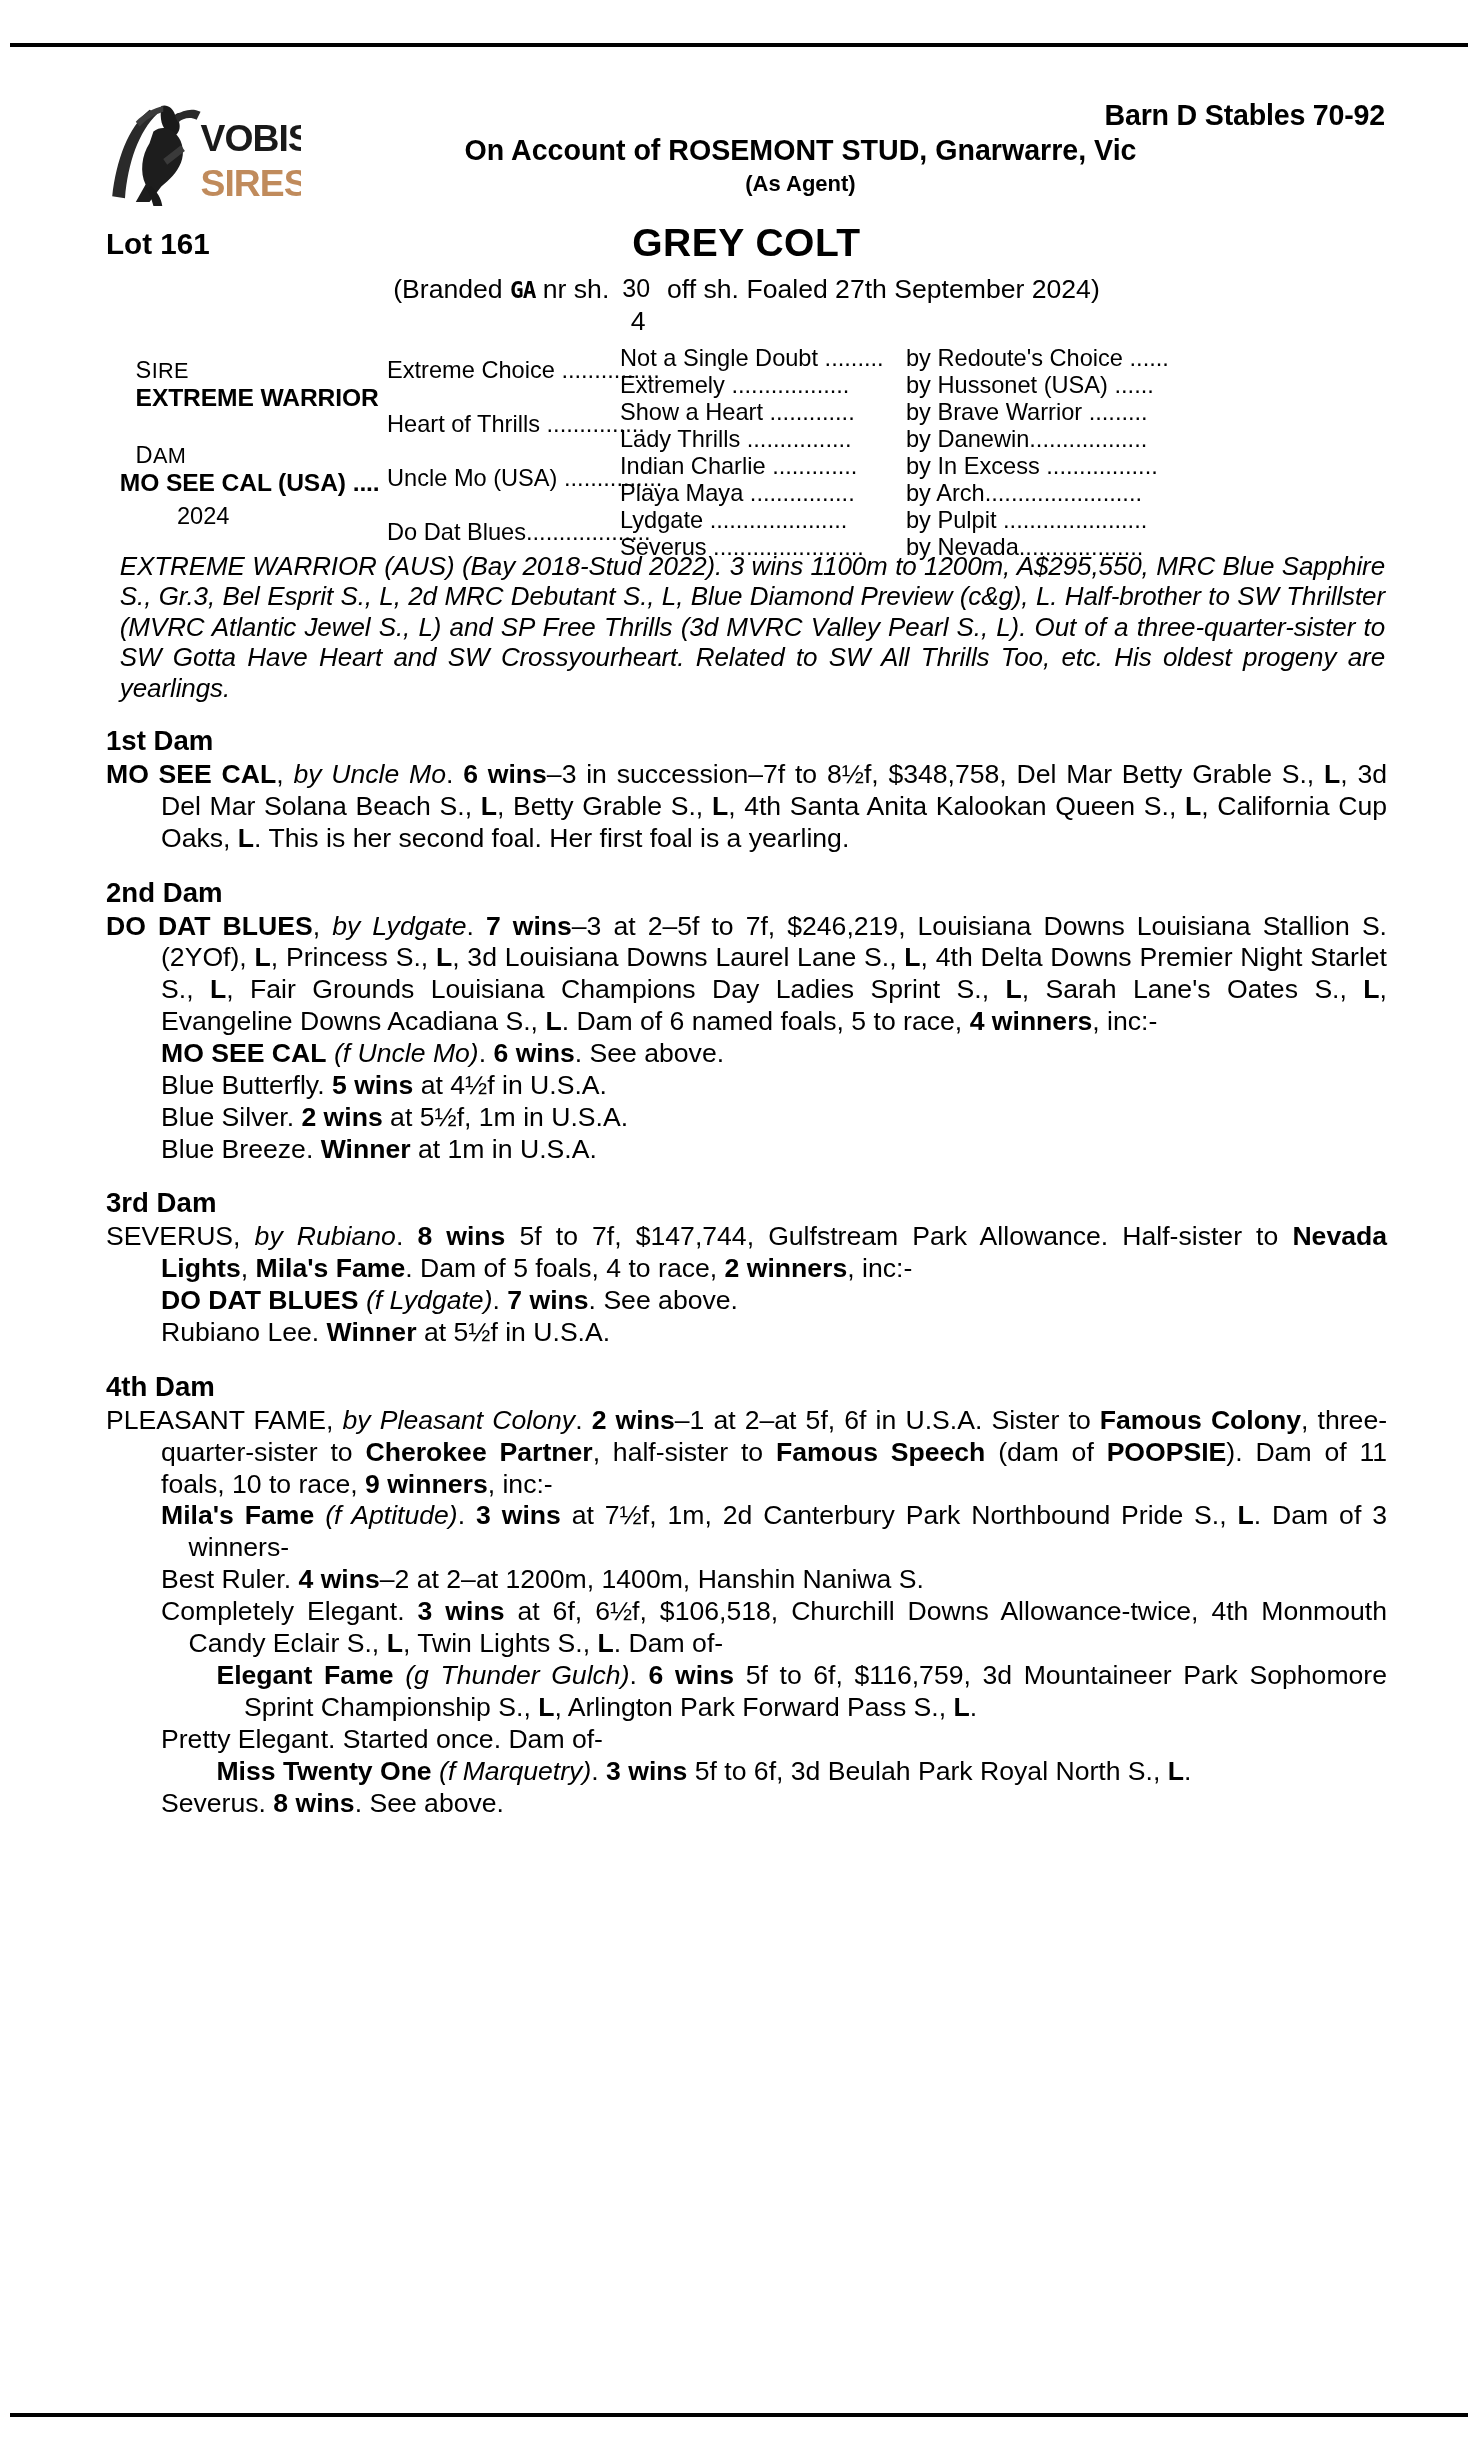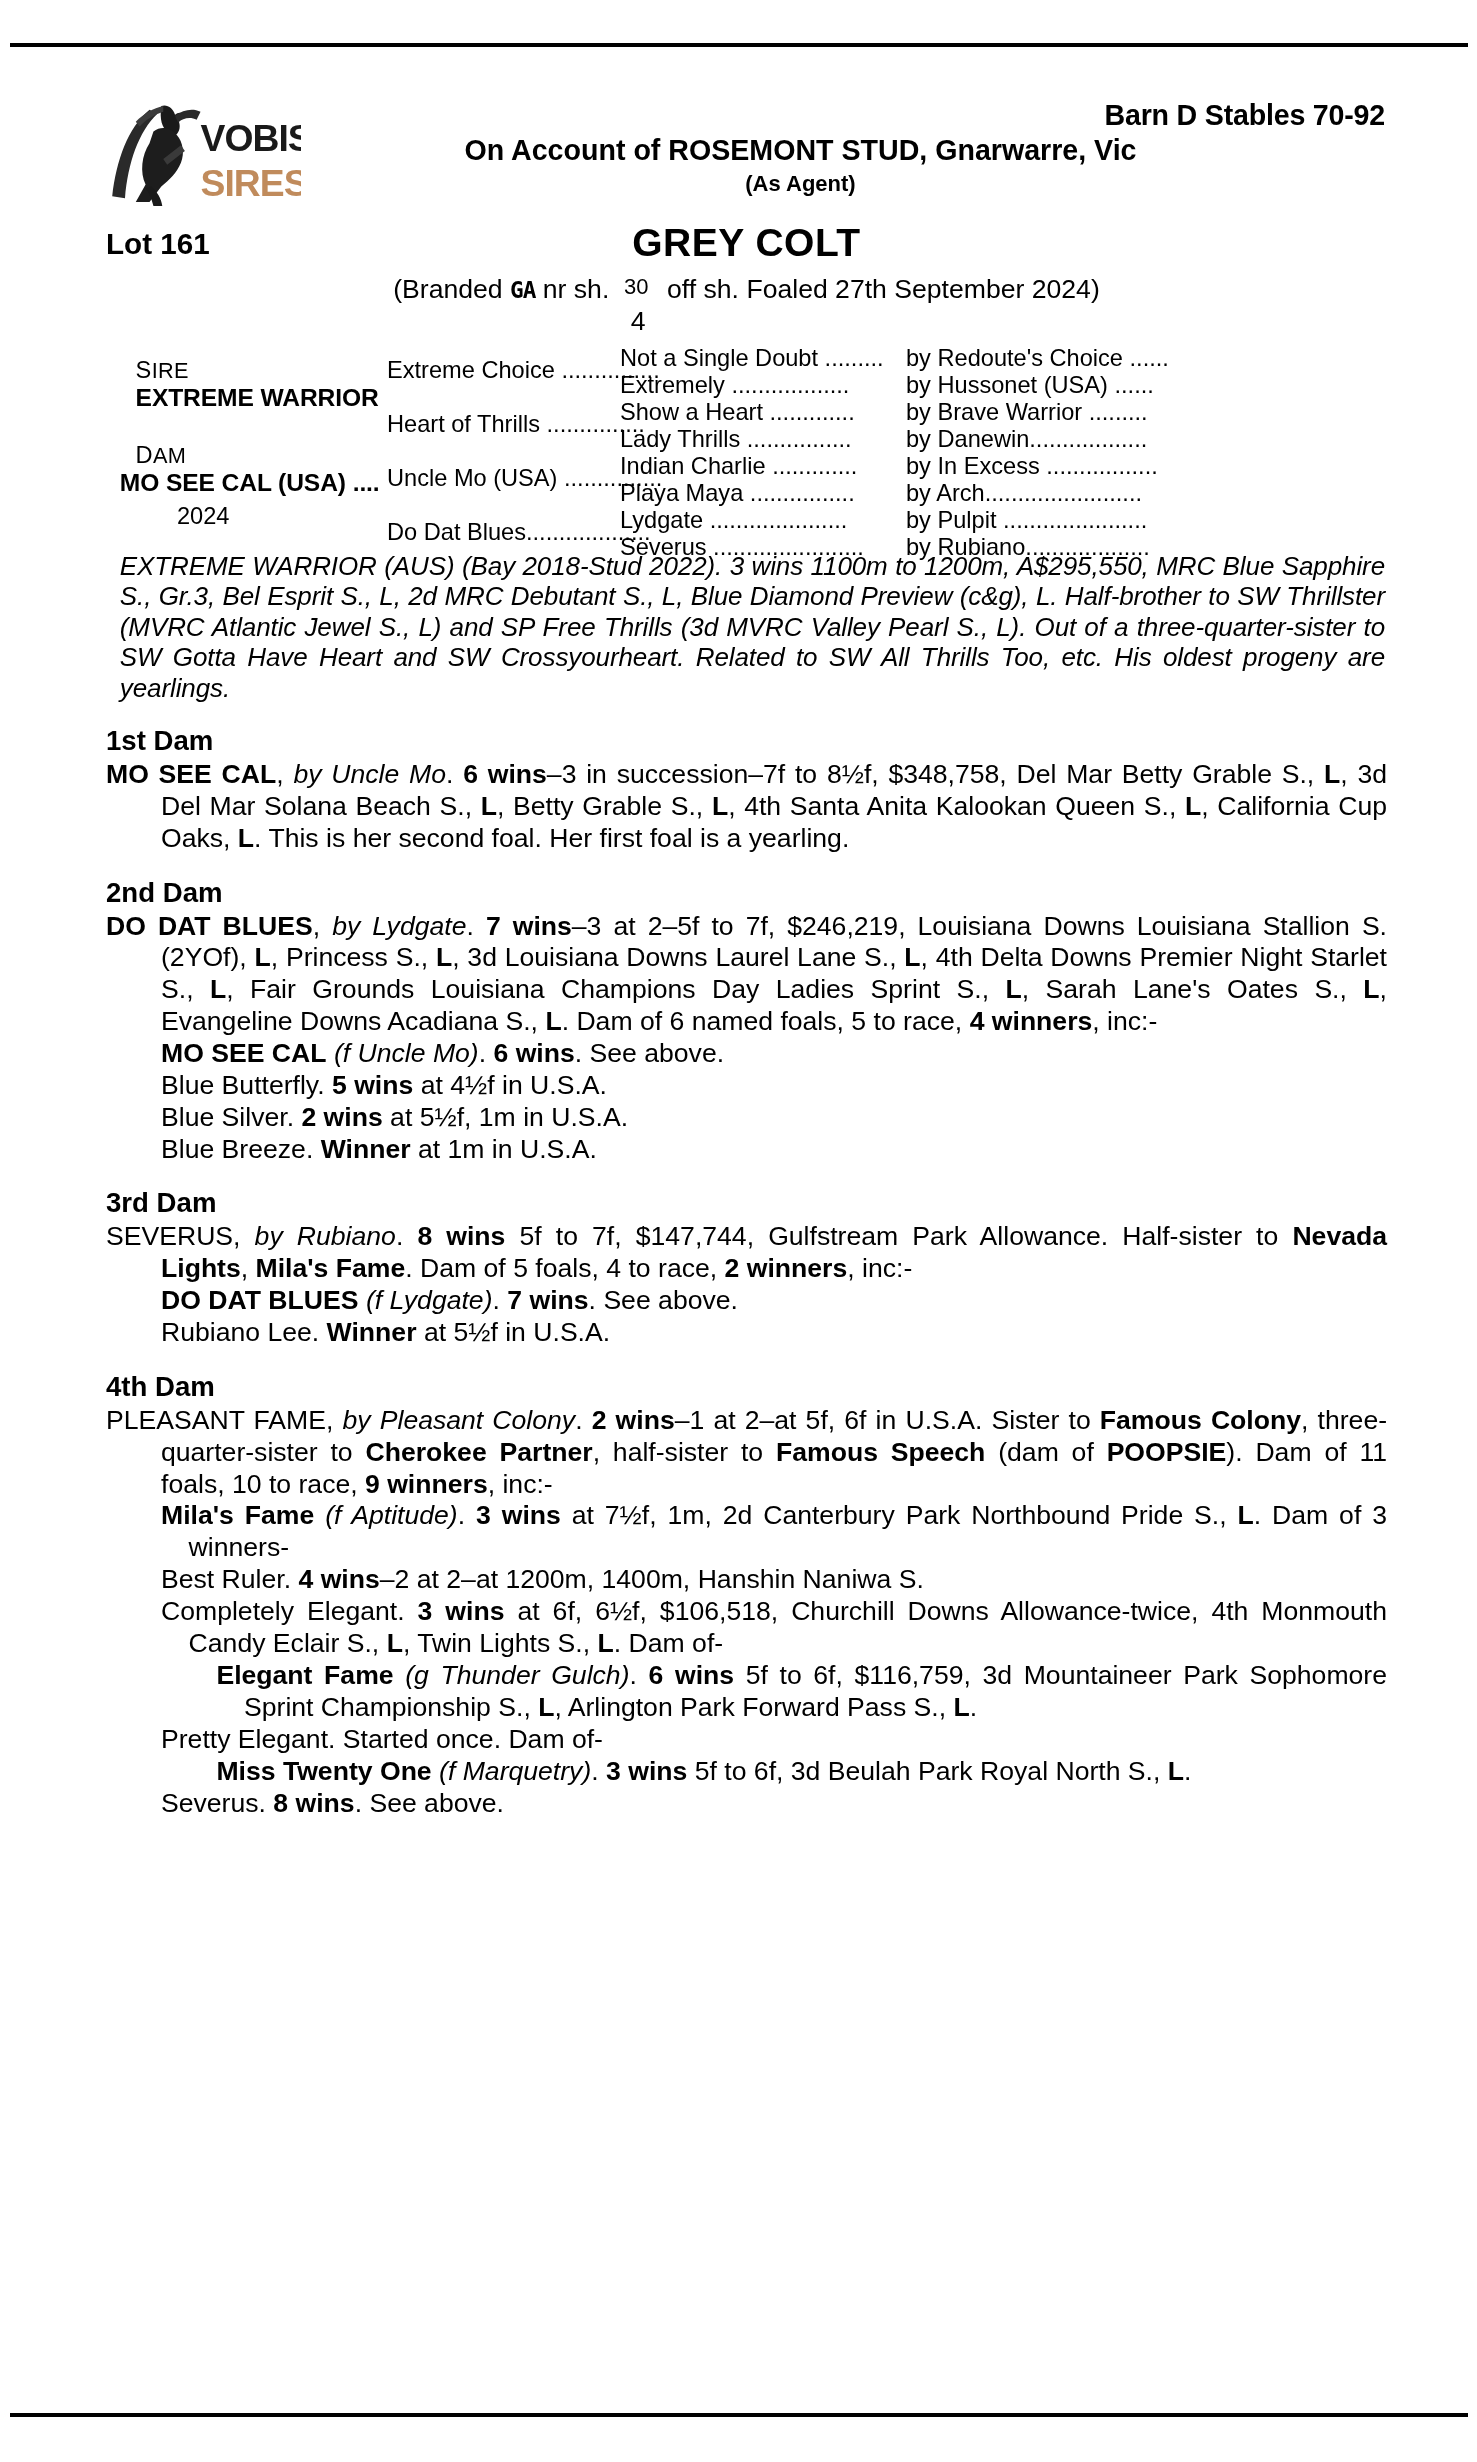--- a/index.html
+++ b/index.html
@@ -140,21 +140,21 @@
     display: inline-block;
     position: relative;
     width: 43px;
     vertical-align: baseline;
     text-align: center;
   }
   .frac .num {
     position: absolute;
     left: 0; right: 4px;
     top: -23.6px;
-    font-size: 22px;
+    font-size: 25px;
   }
   .frac .den {
     position: absolute;
     left: 0; right: 0;
     top: 7.9px;
     font-size: 26.6px;
   }
 
   
   .ped {
@@ -358,21 +358,21 @@
         <div class="g4row">
             <span class="nm">by In Excess .................</span>
           </div>
         <div class="g4row">
             <span class="nm">by Arch........................</span>
           </div>
         <div class="g4row">
             <span class="nm">by Pulpit ......................</span>
           </div>
         <div class="g4row">
-            <span class="nm">by Rubiano...................</span>
+            <span class="nm">by Nevada...................</span>
           </div>
       </div>
     </div>
 
     <div class="sirepara">EXTREME WARRIOR (AUS) (Bay 2018-Stud 2022). 3 wins 1100m to 1200m, A$295,550, MRC Blue Sapphire S., Gr.3, Bel Esprit S., L, 2d MRC Debutant S., L, Blue Diamond Preview (c&amp;g), L. Half-brother to SW Thrillster (MVRC Atlantic Jewel S., L) and SP Free Thrills (3d MVRC Valley Pearl S., L). Out of a three-quarter-sister to SW Gotta Have Heart and SW Crossyourheart. Related to SW All Thrills Too, etc. His oldest progeny are yearlings.</div>
 
     <div class="damhead">1st Dam</div>
     <div class="para hang1">
       <b>MO SEE CAL</b><span>, </span><i>by Uncle Mo</i><span>. </span><b>6 wins</b><span>–3 in succession–7f to 8½f, $348,758, Del Mar Betty Grable S., </span><b>L</b><span>, 3d Del Mar Solana Beach S., </span><b>L</b><span>, Betty Grable S., </span><b>L</b><span>, 4th Santa Anita Kalookan Queen S., </span><b>L</b><span>, California Cup Oaks, </span><b>L</b><span>. This is her second foal. Her first foal is a yearling.</span>
     </div>

